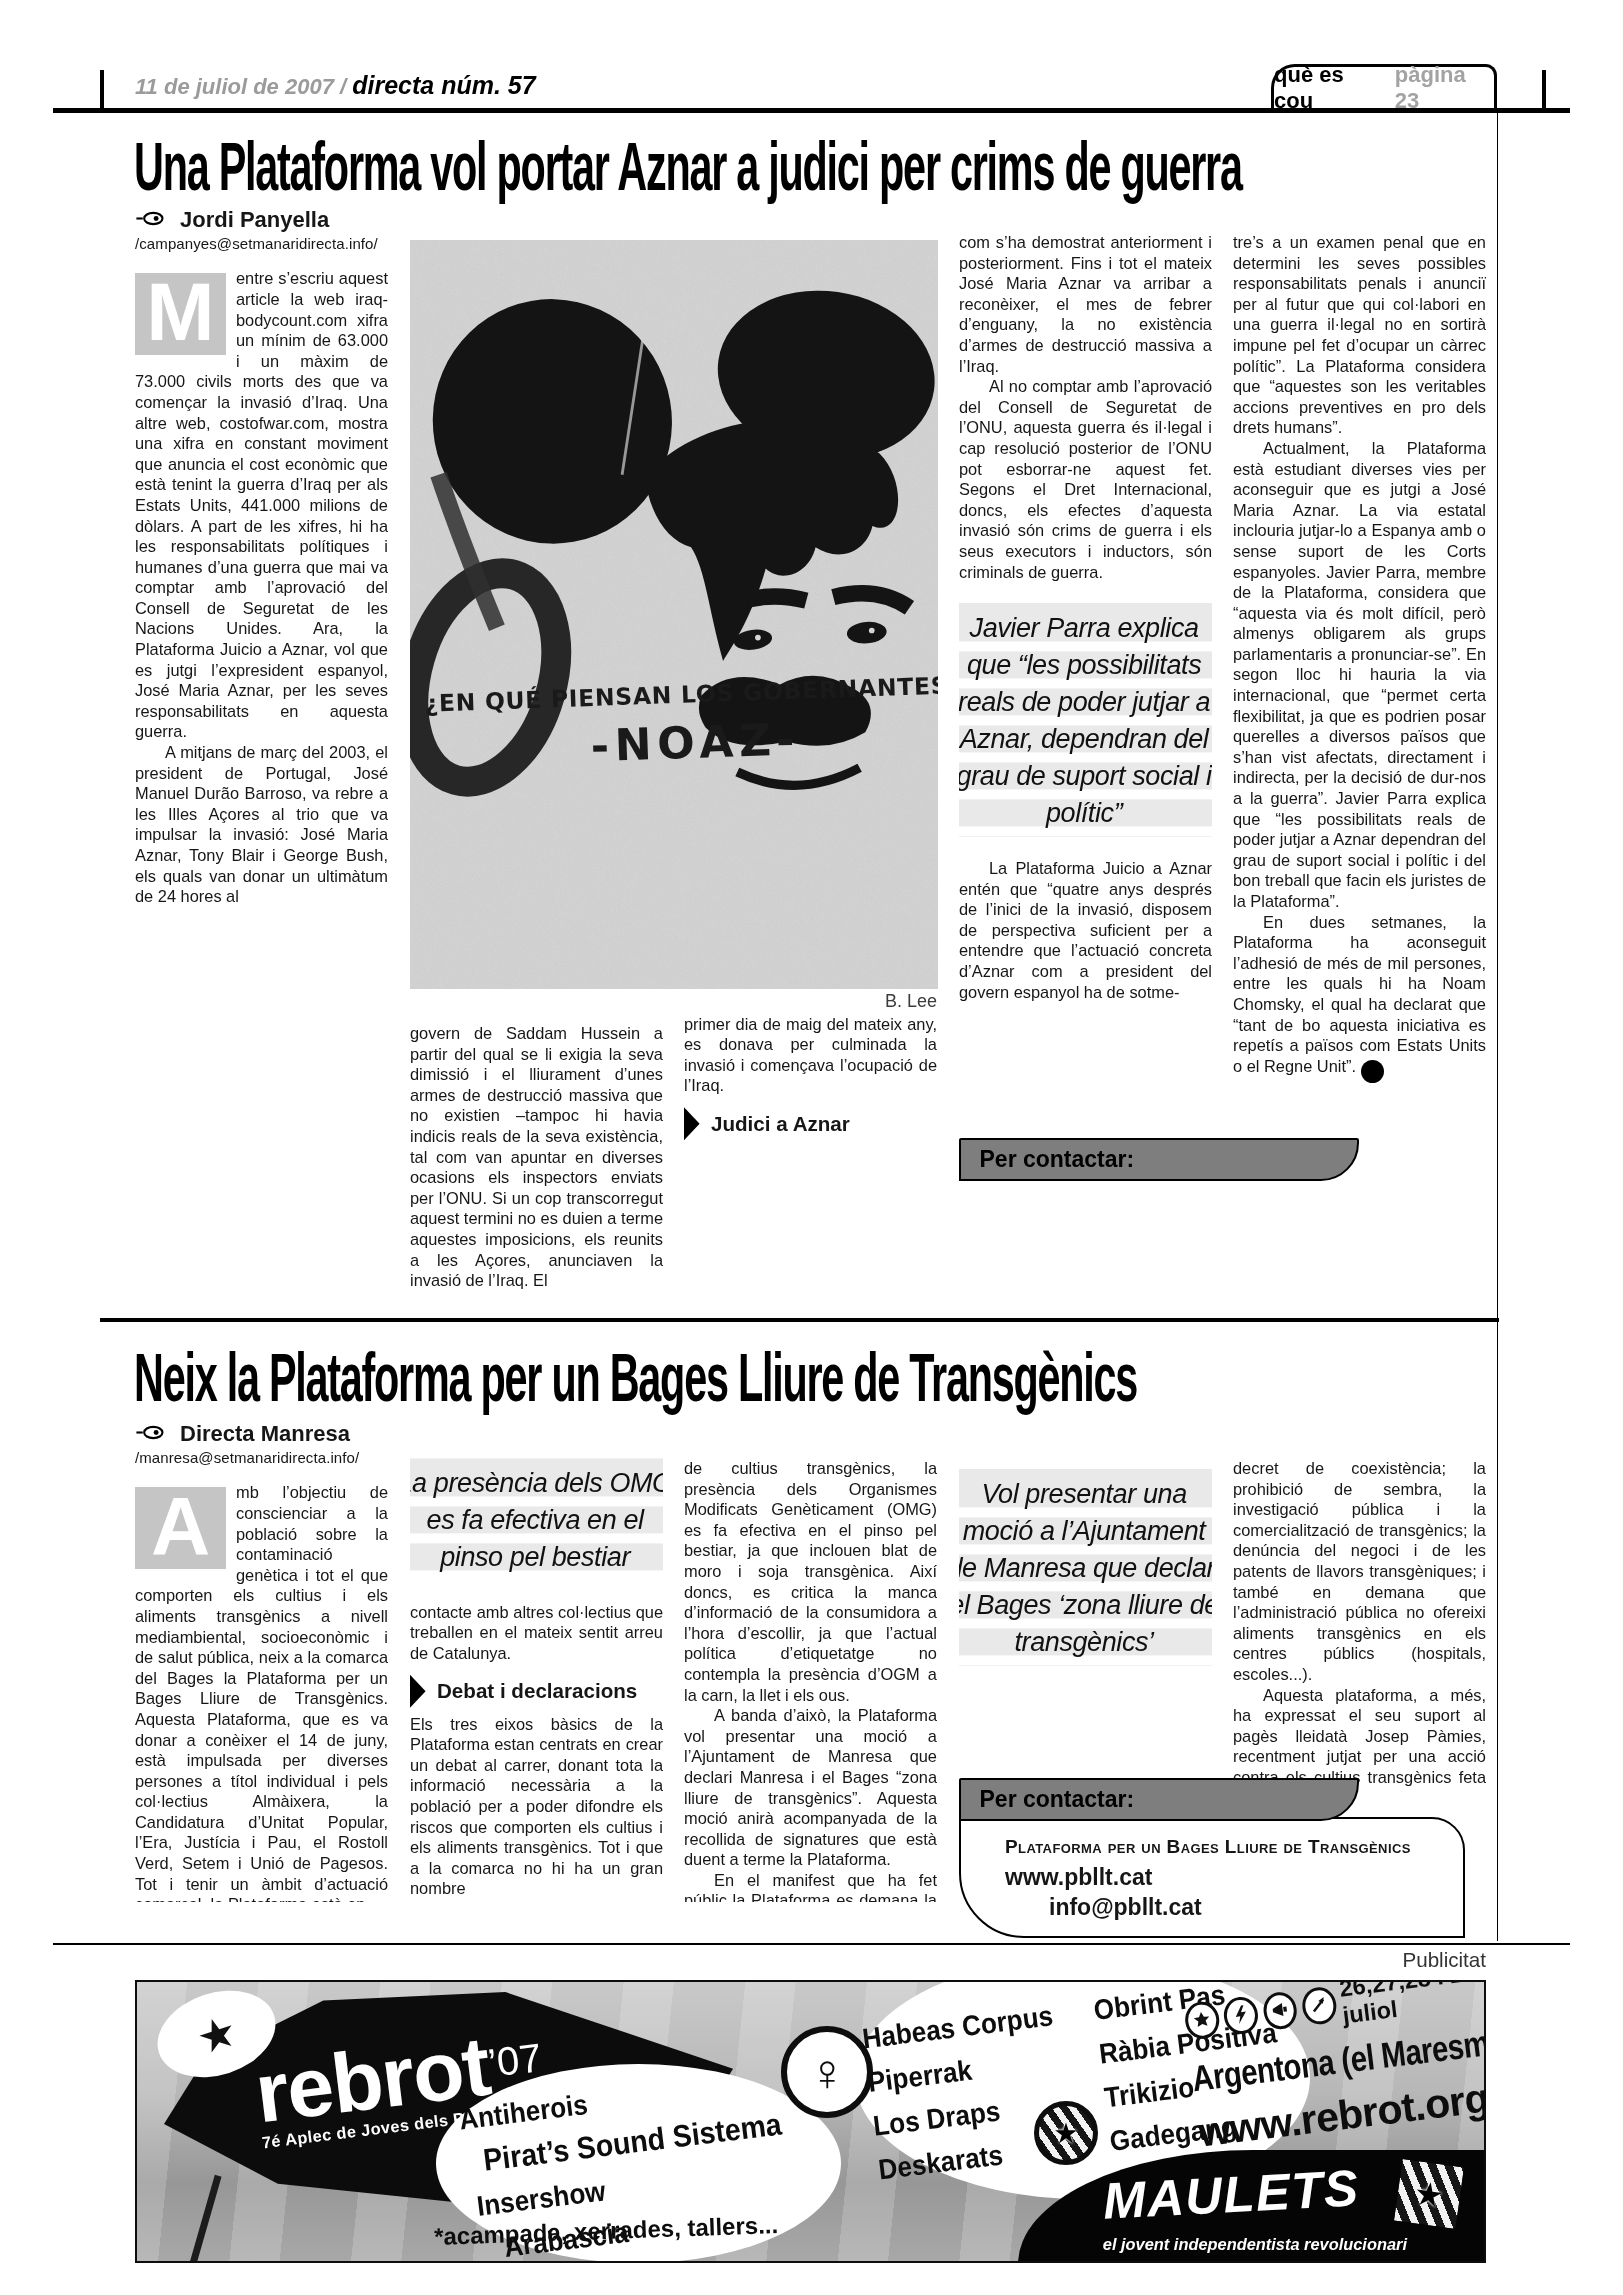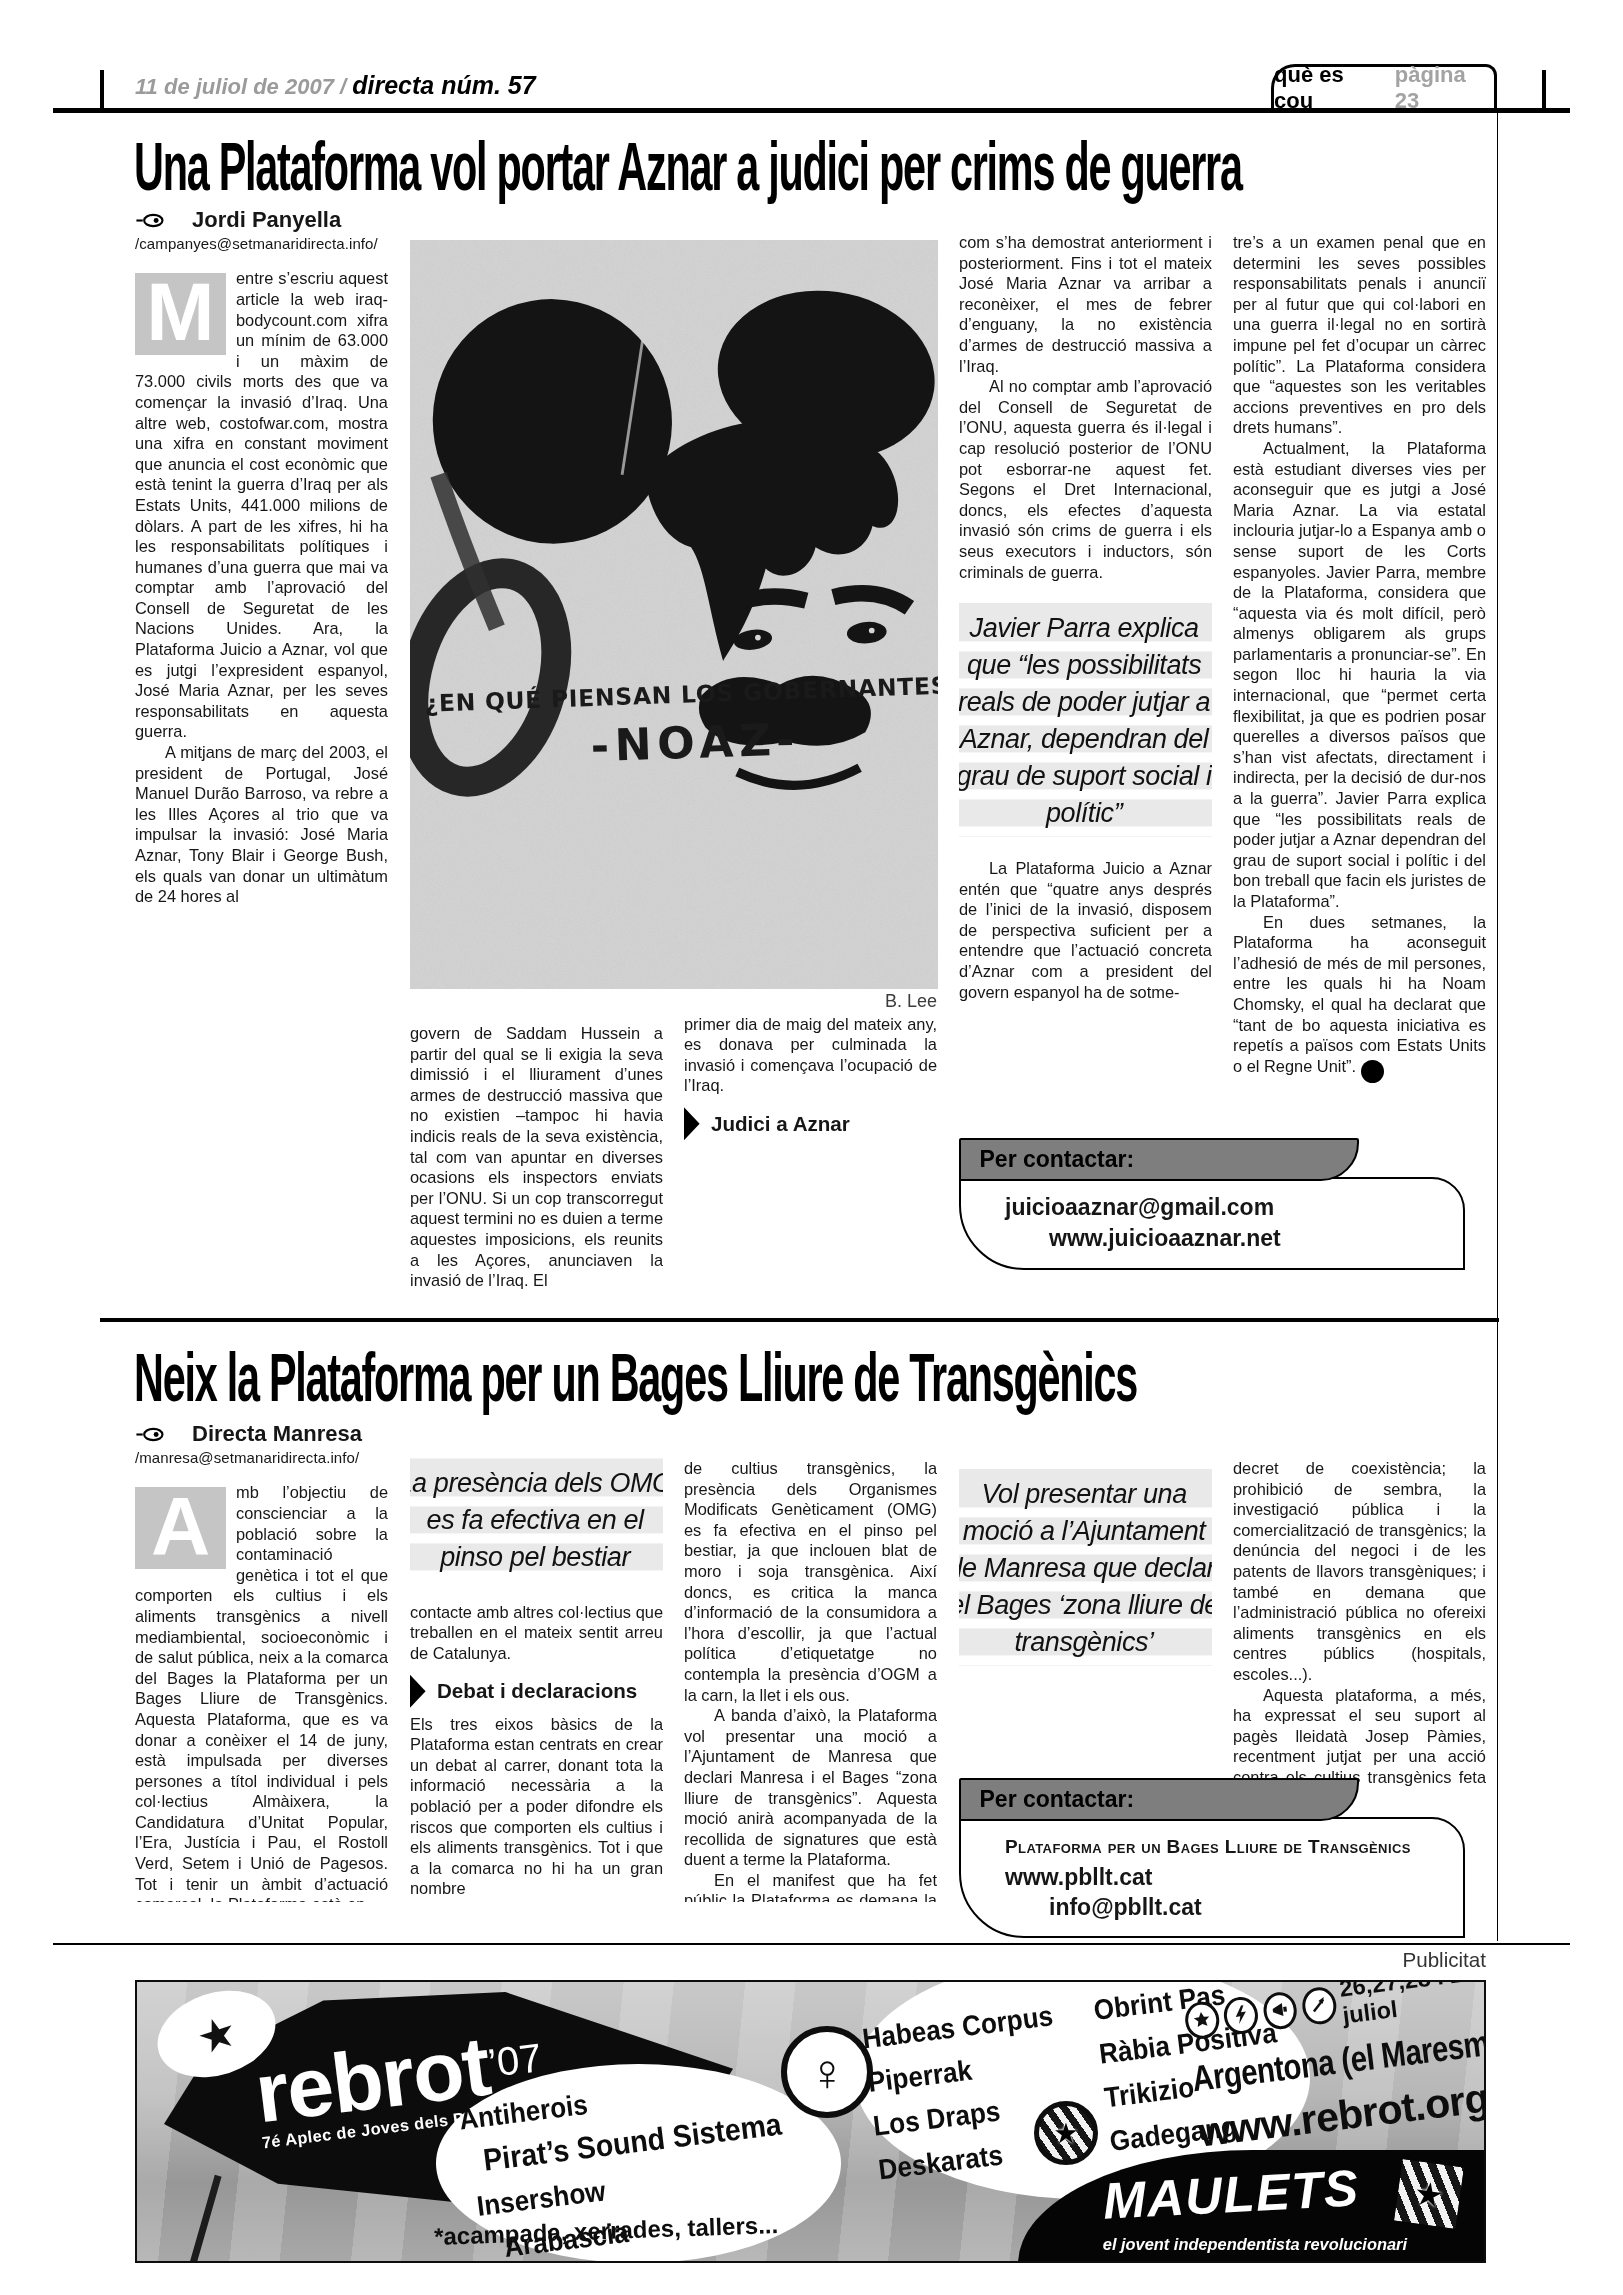--- a/index.html
+++ b/index.html
@@ -15,21 +15,21 @@
   .tab-section{color:#000;}
   .tab-page{color:#a3a3a3;}
   
   .headline{position:absolute;font-weight:bold;font-size:69px;letter-spacing:-2.1px;white-space:nowrap;
             transform:scaleX(.6);transform-origin:left center;color:#000;}
   
   .col{position:absolute;width:253px;font-size:16.4px;line-height:20.6px;text-align:justify;color:#161616;overflow:hidden;}
   .para{margin:0;}
   .indent{text-indent:30px;}
   .byline{margin-bottom:14.2px;text-align:left;}
-  .byline-top{display:flex;align-items:center;gap:26px;font-weight:bold;font-size:22px;}
+  .byline-top{display:flex;gap:14px;font-weight:bold;font-size:22px;}
   .byline-email{font-size:15px;letter-spacing:0.1px;margin-top:3px;}
   .dropcap{float:left;width:91px;height:82px;background:#c5c5c5;color:#fff;font-weight:bold;
            font-size:82px;line-height:78px;text-align:center;margin:4.3px 10px 1.4px 0;}
   .pullquote{font-style:italic;font-size:27px;line-height:37px;text-align:center;color:#111;
              margin:21.3px -14.2px 21.3px -17px;padding:7.1px 4.3px 4.3px 4.3px;letter-spacing:-0.4px;
              background:repeating-linear-gradient(to bottom,#e9e9e9 0 27px,transparent 27px 37px);
              background-position:0 11.4px;}
   .subhead{display:flex;align-items:center;gap:11.4px;font-weight:bold;font-size:20.6px;margin:11.4px 0 5.7px;text-align:left;}
   .arrow-icon{flex:0 0 auto;width:15.6px;height:33px;background:#000;clip-path:polygon(0 0,100% 50%,0 100%);}
   .credit{text-align:right;font-size:18px;color:#3c3c3c;margin-bottom:2px;}
@@ -188,24 +188,20 @@
     <div class="para">tre’s a un examen penal que en determini les seves possibles responsabilitats penals i anunciï per al futur que qui col·labori en una guerra il·legal no en sortirà impune pel fet d’ocupar un càrrec polític”. La Plataforma considera que “aquestes son les veritables accions preventives en pro dels drets humans”.</div>
     <div class="para indent">Actualment, la Plataforma està estudiant diverses vies per aconseguir que es jutgi a José Maria Aznar. La via estatal inclouria jutjar-lo a Espanya amb o sense suport de les Corts espanyoles. Javier Parra, membre de la Plataforma, considera que “aquesta via és molt difícil, però almenys obligarem als grups parlamentaris a pronunciar-se”. En segon lloc hi hauria la via internacional, que “permet certa flexibilitat, ja que es podrien posar querelles a diversos països que s’han vist afectats, directament i indirecta, per la decisió de dur-nos a la guerra”. Javier Parra explica que “les possibilitats reals de poder jutjar a Aznar dependran del grau de suport social i polític i del bon treball que facin els juristes de la Plataforma”.</div>
     <div class="para indent">
       <span>En dues setmanes, la Plataforma ha aconseguit l’adhesió de més de mil persones, entre les quals hi ha Noam Chomsky, el qual ha declarat que “tant de bo aquesta iniciativa es repetís a països com Estats Units o el Regne Unit”.</span>
       <span class="endmark">d</span>
     </div>
   </div>
 
   <div class="contact-box" style="left:959px;top:1138px;">
     <div class="contact-bar">Per contactar:</div>
-    <div class="contact-body">
-      <div>juicioaaznar@gmail.com</div>
-      <div class="contact-line2">www.juicioaaznar.net</div>
-    </div>
   </div>
 
   <div class="rule" style="left:100px;top:1318px;width:1399px;height:3.6px;"></div>
 
   <div class="headline" style="left:134px;top:1338px;">Neix la Plataforma per un Bages Lliure de Transgènics</div>
 
   <div class="col" style="left:135px;top:1424px;height:478px;">
     <div class="byline">
       <div class="byline-top">
         <svg width="31" height="17" viewBox="0 0 44 24">

